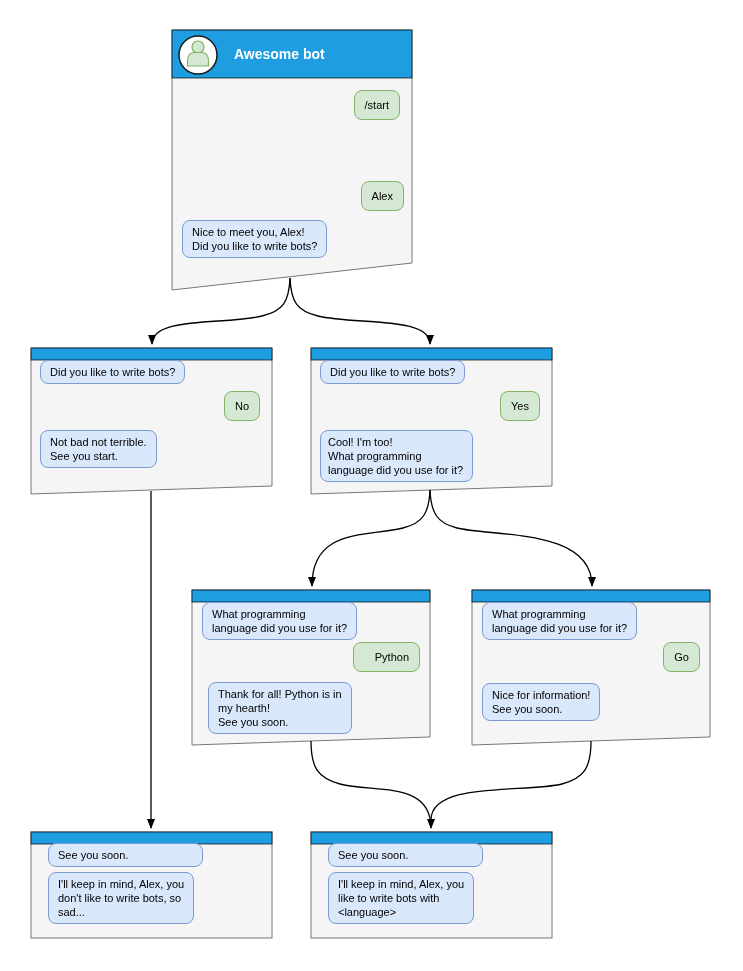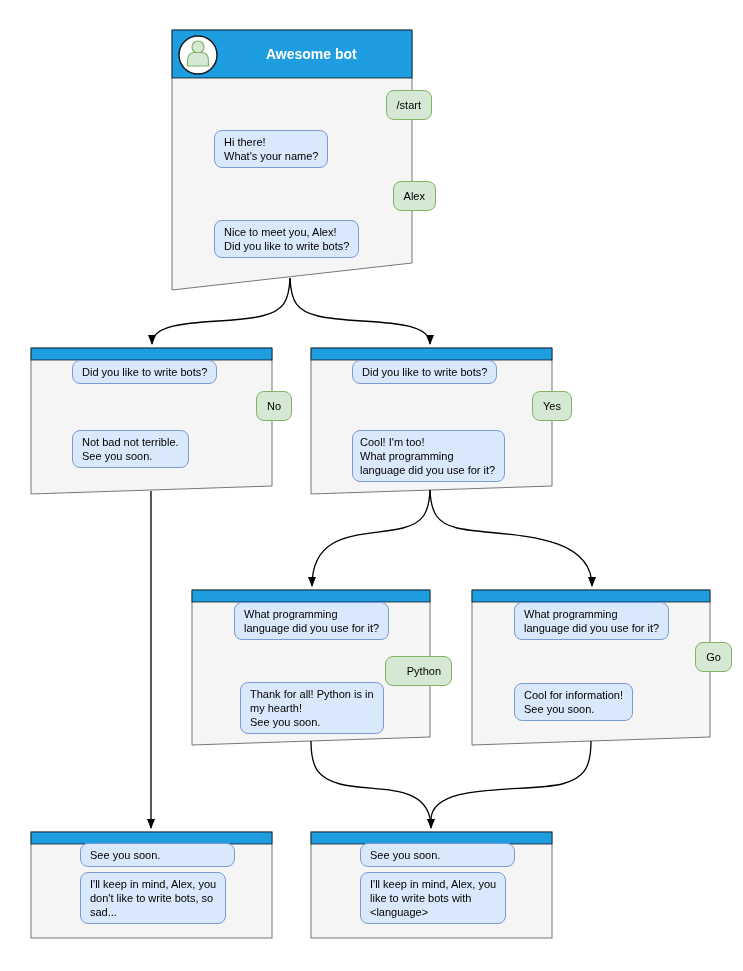--- a/index.html
+++ b/index.html
@@ -1,19 +1,19 @@
 <!DOCTYPE html>
 <html><head>
 <meta charset="utf-8">
 <style>
   html,body{margin:0;padding:0;background:#ffffff;}
   #canvas{position:relative;width:743px;height:971px;background:#ffffff;
           font-family:"Liberation Sans",sans-serif;overflow:hidden;}
   #bg{position:absolute;left:0;top:0;}
-  .win{position:absolute;margin-left:32px;}
+  .win{position:absolute;}
   .msg{position:absolute;font-size:11px;line-height:14px;white-space:pre-line;
        border-radius:8px;color:#000;box-sizing:border-box;}
   .msg.bot{background:#dae8fc;border:1px solid #7b9bd2;padding:4px 9px;}
   .msg.user{background:#d5e8d4;border:1px solid #82b366;padding:7px 10px;min-width:30px;}
   .title{position:absolute;color:#ffffff;font-size:14px;font-weight:bold;}
 </style>
 </head>
 <body>
 
 <div id="canvas">
@@ -56,56 +56,54 @@
       <path d="M 430 490 C 431 513 437 523 457 528 C 494 537 592 528 592 586" marker-end="url(#arr)"></path>
       <path d="M 151 491 L 151 828" marker-end="url(#arr)"></path>
       <path d="M 311 741 C 311 768 318 778 340 784 C 376 793 431 781 431 828" marker-end="url(#arr)"></path>
       <path d="M 591 741 C 591 768 584 778 562 784 C 526 793 431 781 431 820"></path>
     </g>
   </svg>
 
   <div class="win" style="left:172px;top:30px;width:240px;height:250px;">
     <div class="title" style="left:62px;top:16px;">Awesome bot</div>
     <div class="msg user" style="top:60px;right:12px;">/start</div>
-    <div class="msg bot" style="top:100px;left:10px;">Hi there!
-What's your name?</div>
     <div class="msg user" style="top:151px;right:8px;">Alex</div>
     <div class="msg bot" style="top:190px;left:10px;">Nice to meet you, Alex!
 Did you like to write bots?</div>
   </div>
 
   <div class="win" style="left:31px;top:348px;width:241px;height:140px;">
     <div class="msg bot" style="top:12px;left:9px;">Did you like to write bots?</div>
     <div class="msg user" style="top:43px;right:12px;">No</div>
     <div class="msg bot" style="top:82px;left:9px;">Not bad not terrible.
-See you soon.</div>
+See you start.</div>
   </div>
 
   <div class="win" style="left:311px;top:348px;width:241px;height:140px;">
     <div class="msg bot" style="top:12px;left:9px;">Did you like to write bots?</div>
     <div class="msg user" style="top:43px;right:12px;">Yes</div>
     <div class="msg bot" style="top:82px;left:9px;padding-left:7px;">Cool! I'm too!
 What programming
 language did you use for it?</div>
   </div>
 
   <div class="win" style="left:192px;top:590px;width:238px;height:150px;">
     <div class="msg bot" style="top:12px;left:10px;">What programming
 language did you use for it?</div>
-    <div class="msg user" style="top:66px;right:10px;padding-left:21px;">Python</div>
+    <div class="msg user" style="top:52px;right:10px;padding-left:21px;">Python</div>
     <div class="msg bot" style="top:92px;left:16px;">Thank for all! Python is in
 my hearth!
 See you soon.</div>
   </div>
 
   <div class="win" style="left:472px;top:590px;width:238px;height:150px;">
     <div class="msg bot" style="top:12px;left:10px;">What programming
 language did you use for it?</div>
     <div class="msg user" style="top:52px;right:10px;">Go</div>
-    <div class="msg bot" style="top:93px;left:10px;">Cool for information!
+    <div class="msg bot" style="top:93px;left:10px;">Nice for information!
 See you soon.</div>
   </div>
 
   <div class="win" style="left:31px;top:832px;width:241px;height:106px;">
     <div class="msg bot" style="top:11px;left:17px;width:155px;">See you soon.</div>
     <div class="msg bot" style="top:40px;left:17px;">I'll keep in mind, Alex, you
 don't like to write bots, so
 sad...</div>
   </div>
 

